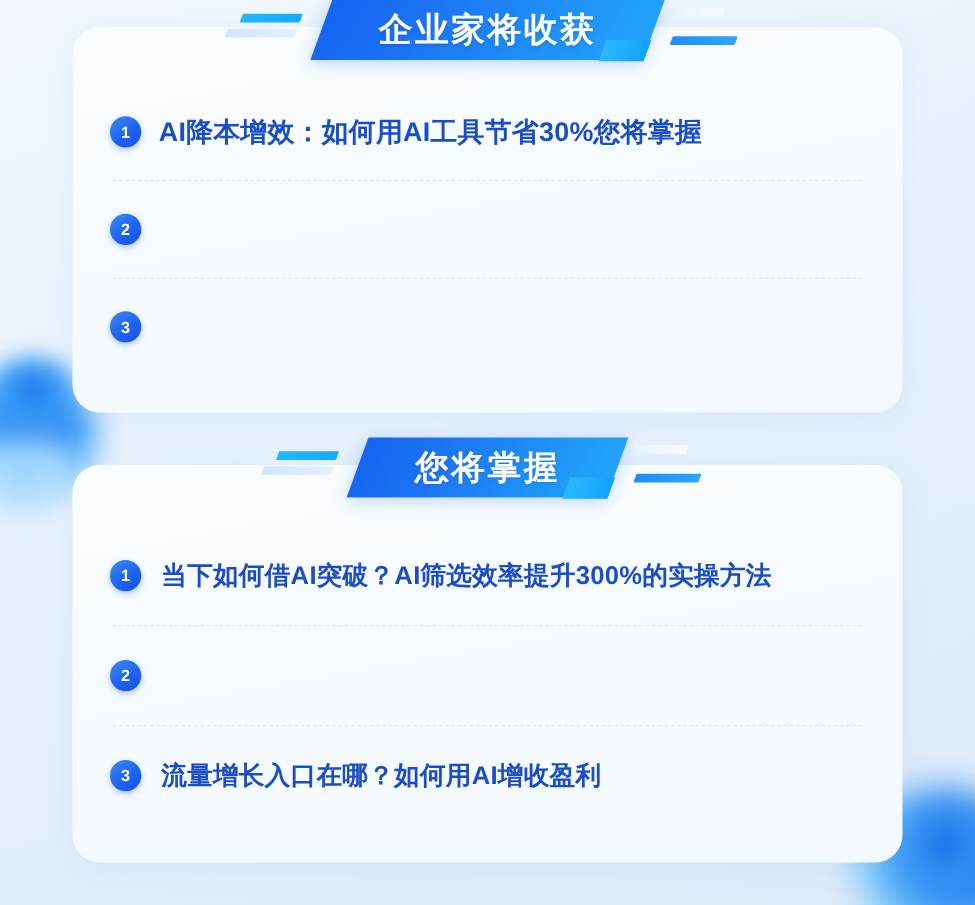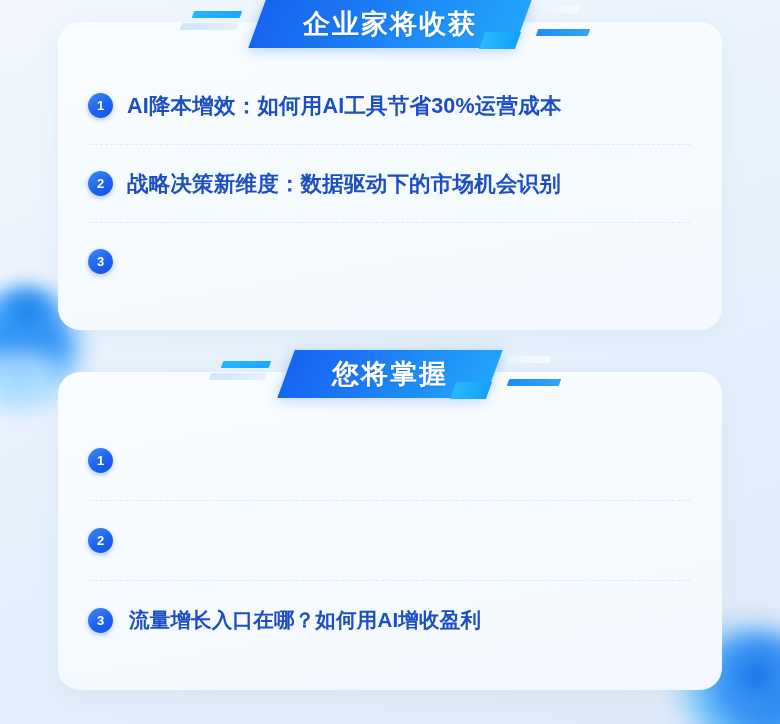--- a/index.html
+++ b/index.html
@@ -235,26 +235,25 @@
       <div class="banner-shape">
         <span class="banner-text">企业家将收获</span>
       </div>
     </div>
   </div>
 
   <div class="list">
 
     <div class="row">
       <span class="badge">1</span>
-      <span class="row-text">AI降本增效：如何用AI工具节省30%运营成本</span>
+      <span class="row-text">AI降本增效：如何用AI工具节省30%您将掌握</span>
     </div>
 
     <div class="row">
       <span class="badge">2</span>
-      <span class="row-text">战略决策新维度：数据驱动下的市场机会识别</span>
     </div>
 
     <div class="row">
       <span class="badge">3</span>
     </div>
 
   </div>
 </div>
 
 <div class="card card-2">
@@ -268,20 +267,21 @@
       <div class="banner-shape">
         <span class="banner-text">您将掌握</span>
       </div>
     </div>
   </div>
 
   <div class="list">
 
     <div class="row">
       <span class="badge">1</span>
+      <span class="row-text">当下如何借AI突破？AI筛选效率提升300%的实操方法</span>
     </div>
 
     <div class="row">
       <span class="badge">2</span>
     </div>
 
     <div class="row">
       <span class="badge">3</span>
       <span class="row-text">流量增长入口在哪？如何用AI增收盈利</span>
     </div>

